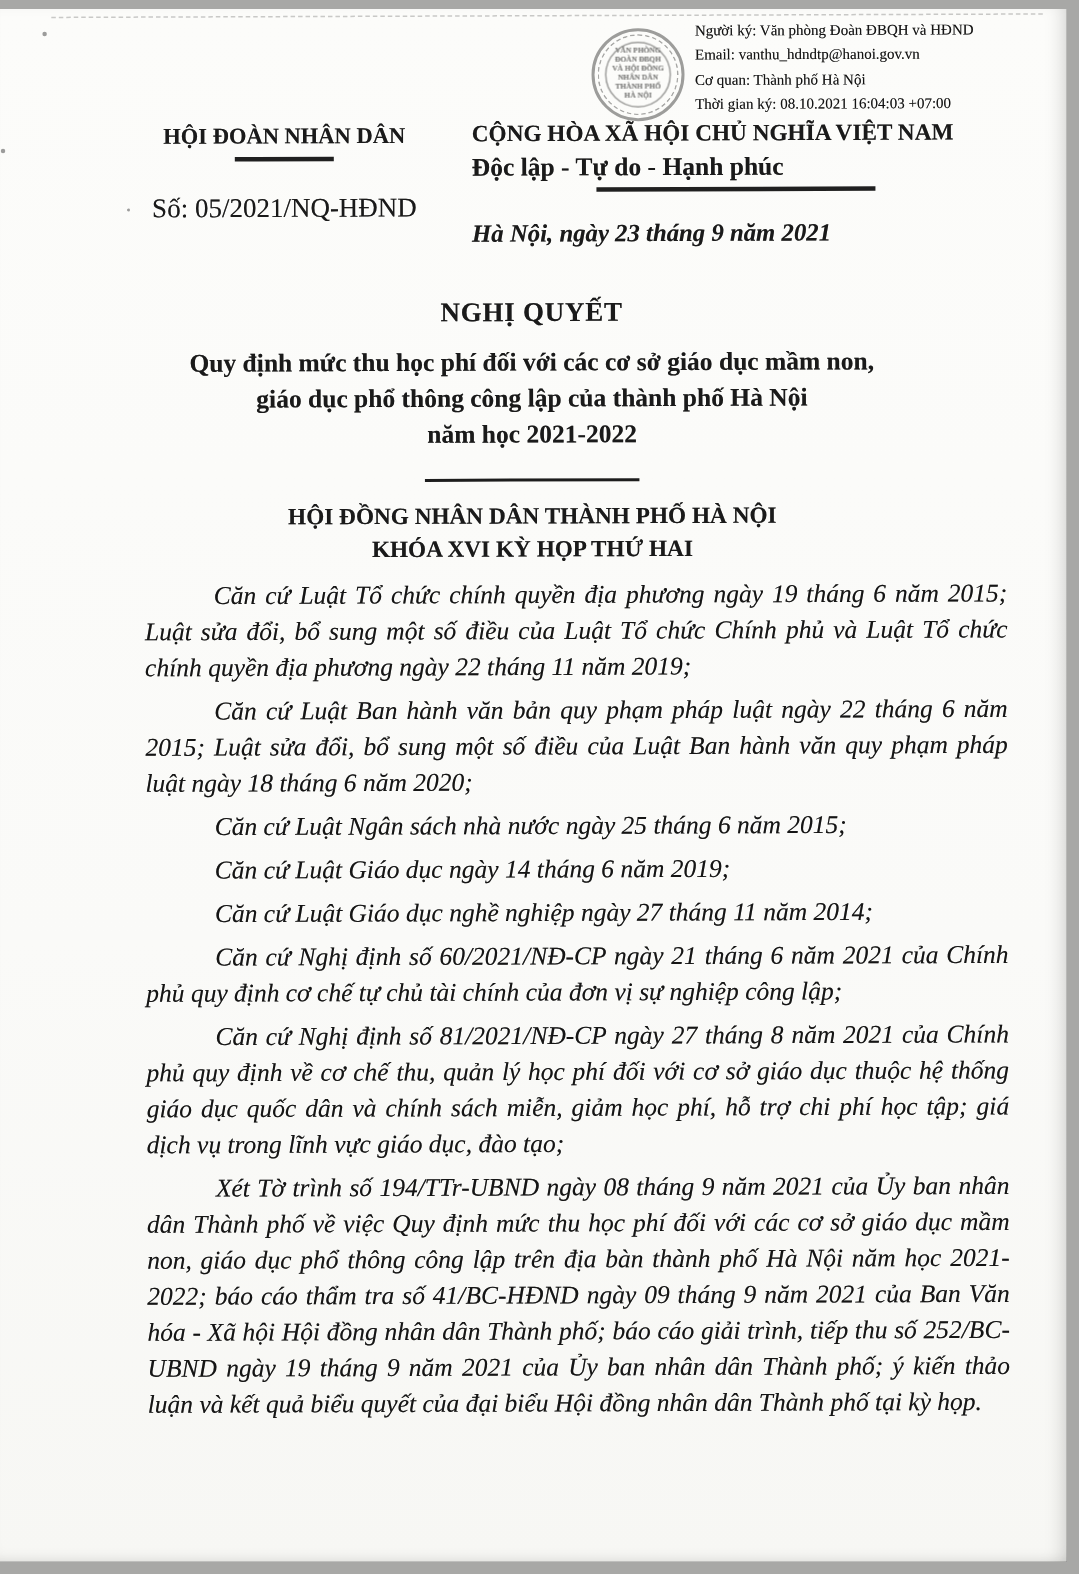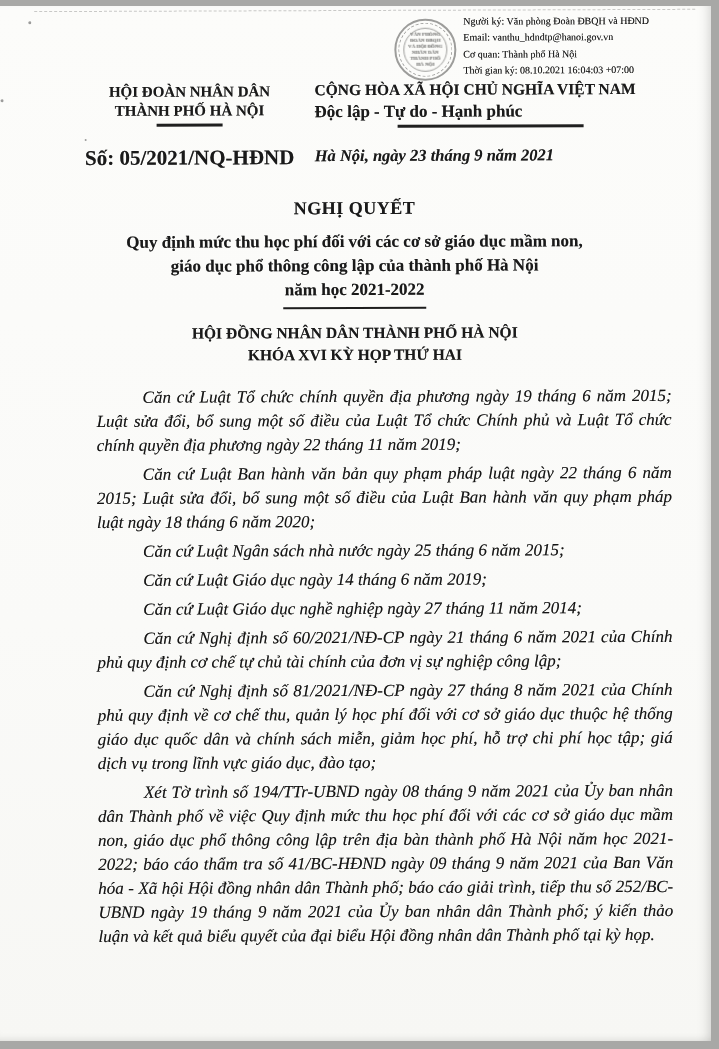--- a/index.html
+++ b/index.html
@@ -34,32 +34,32 @@
     filter:blur(.3px); }
   .seal-inner div { font-size:5px; line-height:6px; color:#70706e; font-weight:bold;
     text-align:center; white-space:nowrap; }
   .sig-text { font-size:10px; line-height:16.4px; color:#141414;
     text-shadow:0 0 .4px rgba(0,0,0,.5); white-space:nowrap; }
 
   
   .hdr-left { position:absolute; left:72px; top:76px; width:238px; text-align:center;
     font-weight:bold; font-size:15px; line-height:19px; }
   .hdr-left .rule { width:66px; height:2.5px; background:#202020; margin:3px auto 0; }
-  .doc-number { margin-top:22px; font-weight:bold; font-size:21px; }
+  .doc-number { margin-top:22px; font-weight:normal; font-size:18px; }
   .hdr-right { position:absolute; left:316px; top:74px; width:352px; }
   .nat1 { font-weight:bold; font-size:15.5px; line-height:19px; }
   .nat2 { font-weight:bold; font-size:17px; line-height:21px; margin-top:2px; }
   .hdr-right .rule { width:186px; height:2.5px; background:#202020; margin:3px auto 0; }
   .place-date { margin-top:18px; font-weight:bold; font-style:italic; font-size:16.5px; }
 
   
   .title-block { position:absolute; left:0; top:192px; width:711px; text-align:center; }
   .doc-type { font-weight:bold; font-size:18px; letter-spacing:.5px; }
   .subject { margin-top:11px; font-weight:bold; font-size:17px; line-height:24px; }
-  .subject .u { display:inline-block; border-bottom:2.5px solid #1d1d1d; padding:0 2px 5px; }
+  .subject .u { display:inline-block; border-bottom:2.5px solid #1d1d1d; padding:0 2px 17px; }
   .council { margin-top:13px; font-weight:bold; font-size:15.5px; line-height:22px; }
 
   h1,h2,h3,p,div { text-shadow:0 0 .35px rgba(0,0,0,.45); }
 
   
   .body-text { position:absolute; left:97px; top:379px; width:575px;
     font-style:italic; font-size:17px; line-height:24px; text-align:justify; color:#151515; }
   .body-text p { text-indent:46px; margin:0 0 5px; }
 </style>
 </head>
@@ -87,21 +87,20 @@
       <div class="sig-text">
         <div>Người ký: Văn phòng Đoàn ĐBQH và HĐND</div>
         <div>Email: vanthu_hdndtp@hanoi.gov.vn</div>
         <div>Cơ quan: Thành phố Hà Nội</div>
         <div>Thời gian ký: 08.10.2021 16:04:03 +07:00</div>
       </div>
     </div>
 
     <div class="hdr-left">
       <div>HỘI ĐOÀN NHÂN DÂN</div>
-      <div>THÀNH PHỐ HÀ NỘI</div>
       <div class="rule"></div>
       <div class="doc-number">Số: 05/2021/NQ-HĐND</div>
     </div>
 
     <div class="hdr-right">
       <div class="nat1">CỘNG HÒA XÃ HỘI CHỦ NGHĨA VIỆT NAM</div>
       <div class="nat2">Độc lập - Tự do - Hạnh phúc</div>
       <div class="rule"></div>
       <div class="place-date">Hà Nội, ngày 23 tháng 9 năm 2021</div>
     </div>

